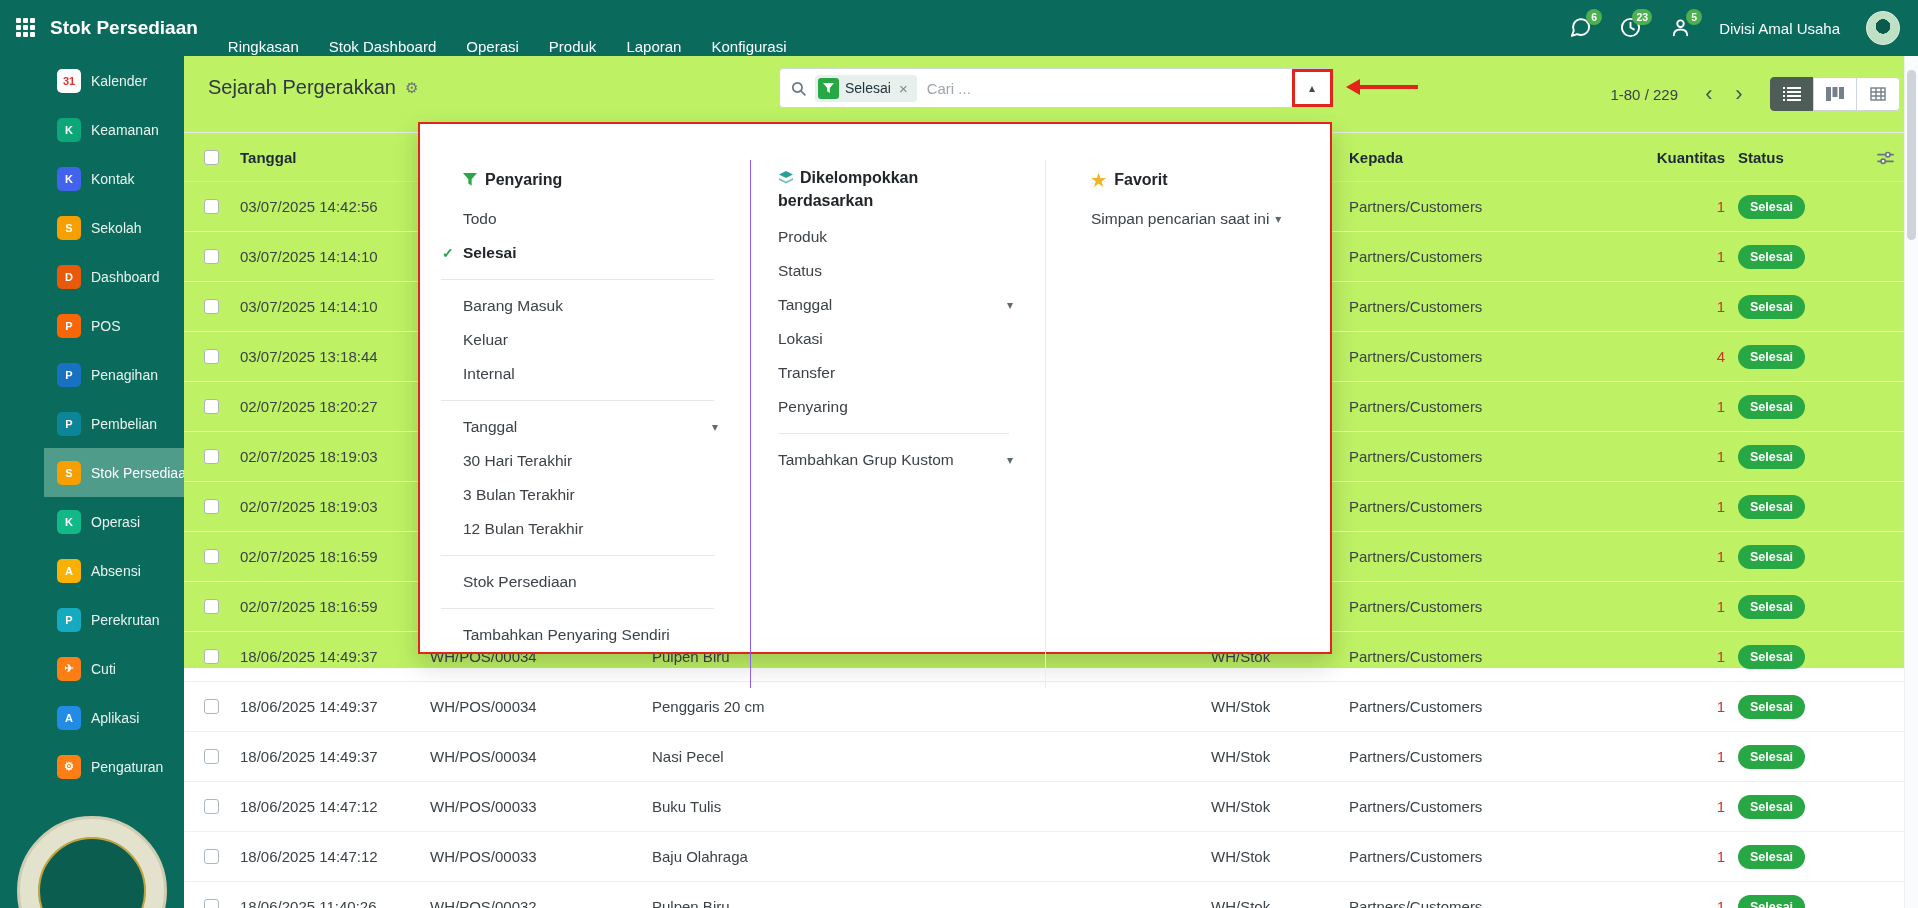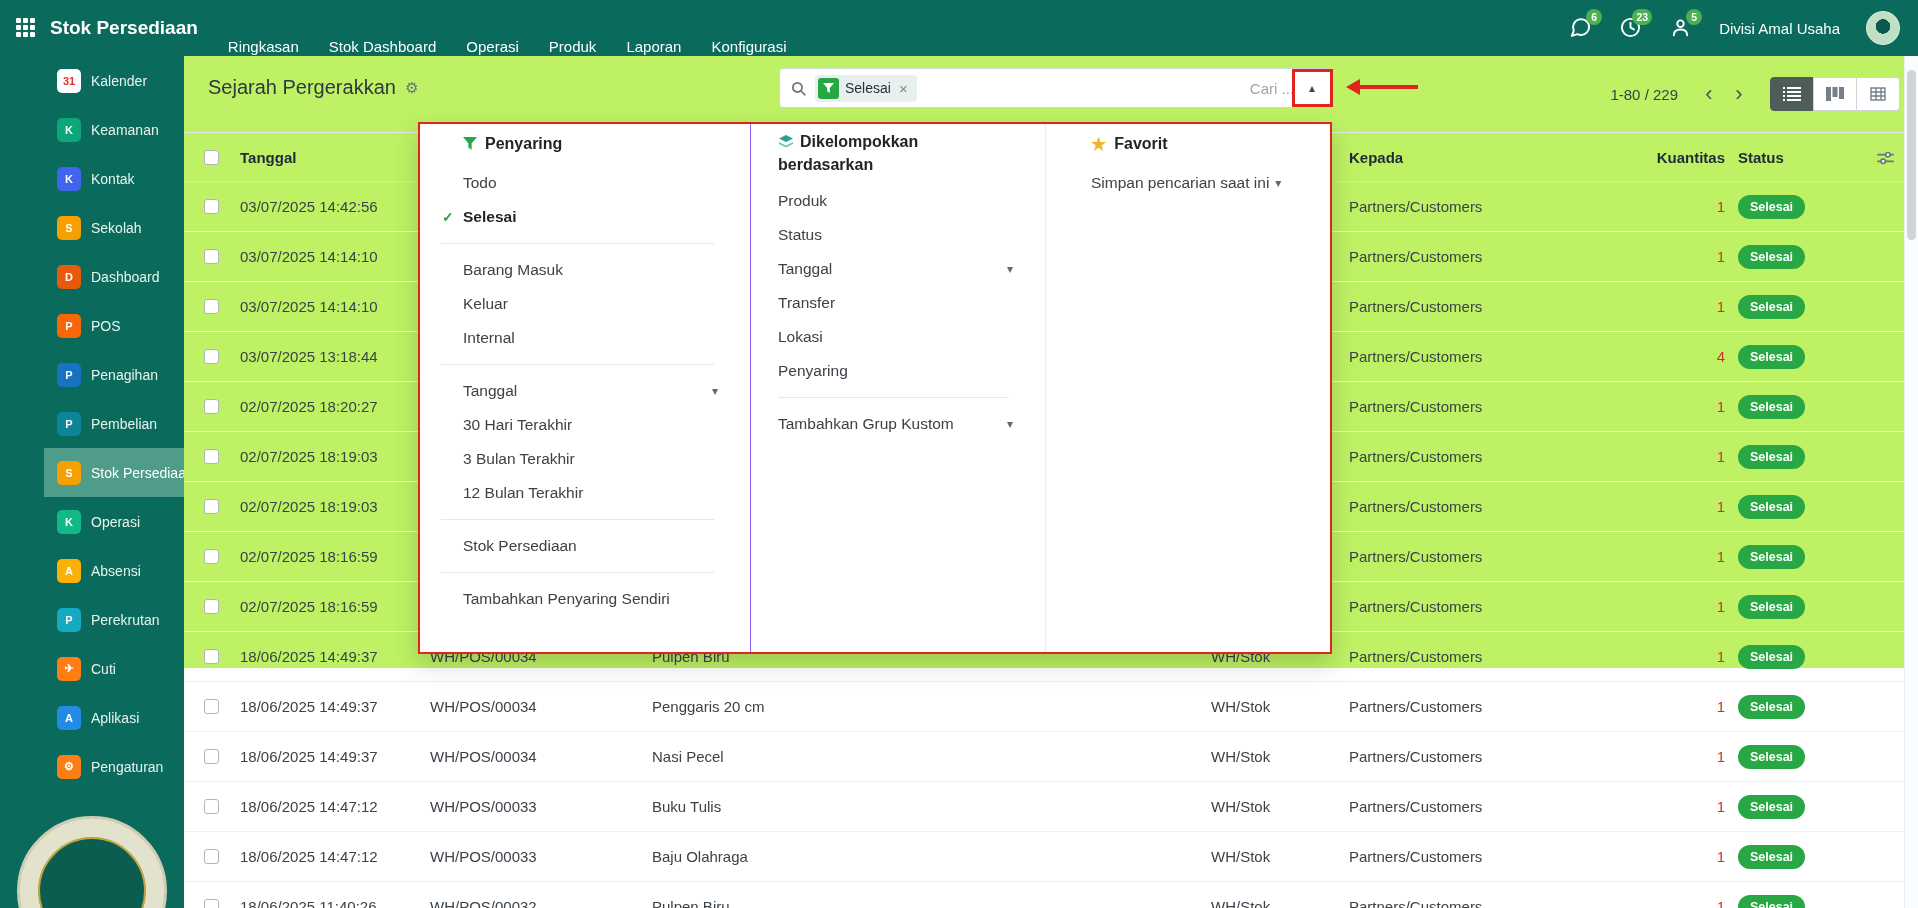--- a/index.html
+++ b/index.html
@@ -53,21 +53,21 @@
 
   .searchbar{position:absolute;left:595px;top:12px;width:552px;height:40px;border:1px solid #cfd6da;
     border-radius:4px;background:#fff;display:flex;align-items:center;padding:0 0 0 10px;}
   .mag{display:flex;margin-right:8px;}
   .facet{display:flex;align-items:center;height:27px;background:#e8f0ed;border-radius:4px;
     padding:0 7px 0 3px;gap:6px;cursor:pointer;}
   .facet-ic{width:21px;height:21px;background:var(--green);border-radius:3px;display:flex;
     align-items:center;justify-content:center;}
   .facet-label{font-size:14px;color:#24343f;}
   .facet-x{color:#7c878d;font-size:15px;cursor:pointer;padding:0 2px;}
-  .placeholder{font-size:15px;color:#9aa5ad;flex:1;text-align:right;}
+  .placeholder{margin-left:10px;font-size:15px;color:#9aa5ad;flex:1;}
   .toggle{width:36px;height:100%;display:flex;align-items:center;justify-content:center;
     color:#3e4a4f;font-size:12px;cursor:pointer;}
 
   .red-box{position:absolute;left:1108px;top:13px;width:41px;height:38px;border:3px solid var(--red);z-index:90;}
   .red-arrow{position:absolute;left:1162px;top:23px;display:flex;align-items:center;z-index:90;}
   .red-arrow .head{width:0;height:0;border-top:8px solid transparent;border-bottom:8px solid transparent;
     border-right:14px solid var(--red);}
   .red-arrow .shaft{width:58px;height:4px;background:var(--red);}
 
   .right-controls{position:absolute;right:18px;top:0;height:76px;display:flex;align-items:center;}
@@ -96,21 +96,21 @@
   .optcols{position:absolute;right:24px;top:17px;cursor:pointer;}
   .tbody{position:relative;height:726px;overflow:hidden;}
   .trow{position:relative;height:50px;border-bottom:1px solid #ecf0f1;}
   .c-qty.qty{color:var(--qty_red);}
   .badge-status{position:absolute;left:1554px;top:13px;height:24px;line-height:24px;background:var(--green);
     color:#fff;font-size:12.5px;font-weight:700;border-radius:12px;padding:0 12px;}
 
   
   .search-panel{position:absolute;left:234px;top:66px;width:914px;height:532px;background:#fff;
     border:2px solid var(--red);box-shadow:0 10px 24px rgba(0,0,0,.18);display:flex;z-index:60;}
-  .pcol{padding-top:6px;height:100%;}
+  .pcol{padding-top:6px;height:100%;margin-top:36px;}
   .c1{width:330px;padding-left:43px;padding-right:22px;}
   .c2{width:295px;padding-left:27px;padding-right:22px;border-left:1px solid #8b5cf6;}
   .c3{width:285px;padding-left:45px;padding-right:16px;border-left:1px solid #ececec;}
   .p-head{display:flex;align-items:center;gap:8px;font-size:16px;font-weight:700;color:#212529;
     height:28px;margin-bottom:8px;}
   .p-head.gb{display:block;max-width:205px;height:auto;line-height:23px;}
   .p-head.gb svg{vertical-align:-3px;margin-right:6px;}
   .p-head .star{color:var(--gold);font-size:17px;}
   .p-item{display:flex;align-items:center;height:34px;font-size:15.5px;color:#3c4248;
     position:relative;cursor:pointer;white-space:nowrap;}
@@ -543,24 +543,24 @@
               <span>Produk</span>
             </div>
             <div class="p-item">
               <span>Status</span>
             </div>
             <div class="p-item">
               <span>Tanggal</span>
               <span class="caret caret-right">▾</span>
             </div>
             <div class="p-item">
+              <span>Lokasi</span>
+            </div>
+            <div class="p-item">
               <span>Transfer</span>
-            </div>
-            <div class="p-item">
-              <span>Lokasi</span>
             </div>
             <div class="p-item">
               <span>Penyaring</span>
             </div>
             <div class="sep"></div>
             <div class="p-item">
               <span>Tambahkan Grup Kustom</span>
               <span class="caret caret-right">▾</span>
             </div>
           </div>

